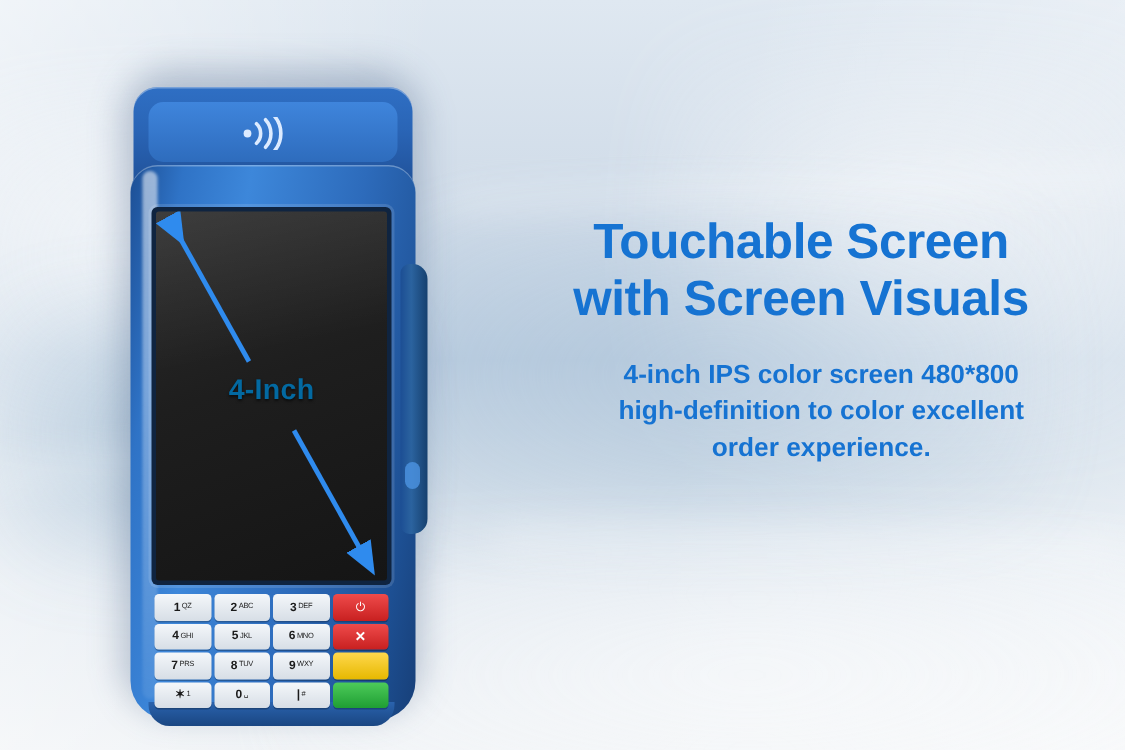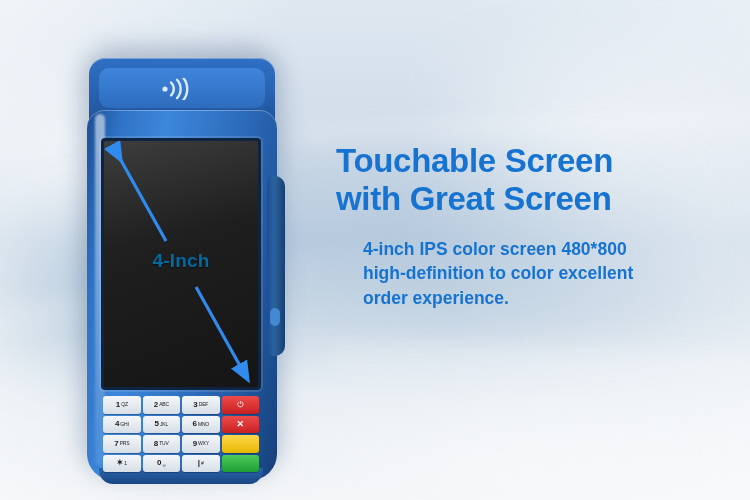--- a/index.html
+++ b/index.html
@@ -255,20 +255,21 @@
   .key.yellow { background: linear-gradient(180deg, #ffd84d, #e6b800); color: #fff; }
   .key.green { background: linear-gradient(180deg, #4dcb5a, #1f9e33); color: #fff; }
   .key.xred { background: linear-gradient(180deg, #ef4b4b, #c82020); color: #fff; font-size: 9px; font-weight: bold; }
 
   
   .copy {
     position: absolute;
     left: 336px;
     top: 142px;
     width: 396px;
+    text-align: center;
   }
   .headline {
     color: #1673d2;
     font-size: 33px;
     font-weight: bold;
     line-height: 1.16;
     letter-spacing: -0.3px;
     margin: 0;
   }
   .subcopy {
@@ -398,21 +399,21 @@
         </div>
       <div class="key green">
           <span class="sub"></span>
         </div>
     </div>
   </div>
 
   <div class="copy">
     <div class="headline">
       <div>Touchable Screen</div>
-      <div>with Great Screen</div>
+      <div>with Screen Visuals</div>
     </div>
     <div class="subcopy">
       <div>4-inch IPS color screen 480*800</div>
       <div>high-definition to color excellent</div>
       <div>order experience.</div>
     </div>
   </div>
 
 </div>
 

